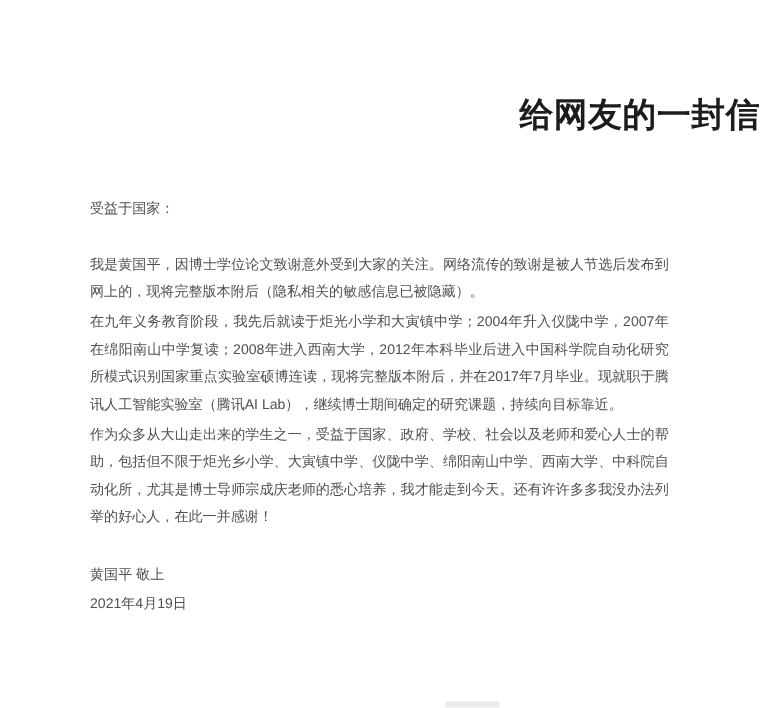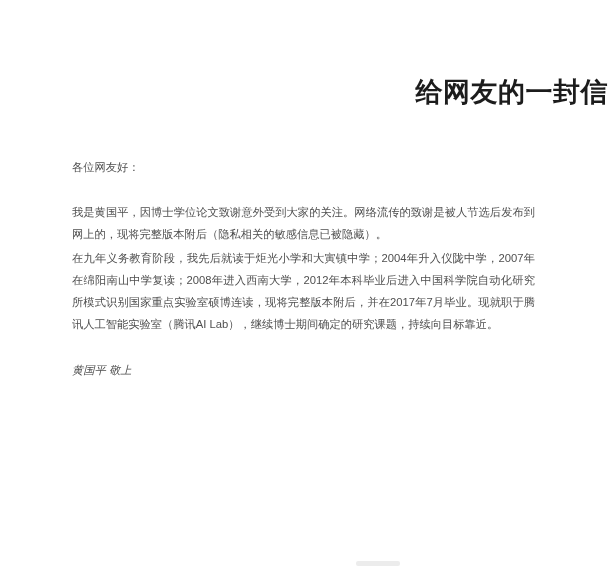--- a/index.html
+++ b/index.html
@@ -45,21 +45,20 @@
     text-align: justify;
   }
   .greeting {
     margin: 0 0 23px 0;
   }
   .para {
     margin: 0 0 2px 0;
   }
   .signature {
     margin: 24px 0 0 0;
-    font-style: italic;
   }
   .date {
     margin: 1px 0 0 0;
   }
   .artifact-bottom {
     position: absolute;
     left: 356px;
     bottom: 0px;
     width: 44px;
     height: 5px;
@@ -69,28 +68,30 @@
 </style>
 </head>
 <body>
 
 <div class="letter">
 
   <h1 class="letter-title">给网友的一封信</h1>
 
   <div class="letter-body">
 
-    <p class="greeting">各位网友好：</p>
+    <p class="greeting">受益于国家：</p>
 
     <p class="para">我是黄国平，因博士学位论文致谢意外受到大家的关注。网络流传的致谢是被人节选后发布到网上的，现将完整版本附后（隐私相关的敏感信息已被隐藏）。</p>
 
     <p class="para">在九年义务教育阶段，我先后就读于炬光小学和大寅镇中学；2004年升入仪陇中学，2007年在绵阳南山中学复读；2008年进入西南大学，2012年本科毕业后进入中国科学院自动化研究所模式识别国家重点实验室硕博连读，现将完整版本附后，并在2017年7月毕业。现就职于腾讯人工智能实验室（腾讯AI Lab），继续博士期间确定的研究课题，持续向目标靠近。</p>
 
+    <p class="para">作为众多从大山走出来的学生之一，受益于国家、政府、学校、社会以及老师和爱心人士的帮助，包括但不限于炬光乡小学、大寅镇中学、仪陇中学、绵阳南山中学、西南大学、中科院自动化所，尤其是博士导师宗成庆老师的悉心培养，我才能走到今天。还有许许多多我没办法列举的好心人，在此一并感谢！</p>
 
 
     <p class="signature">黄国平 敬上</p>
 
+    <p class="date">2021年4月19日</p>
 
   </div>
 
   <div class="artifact-bottom"></div>
 
 </div>
 
 </body></html>

